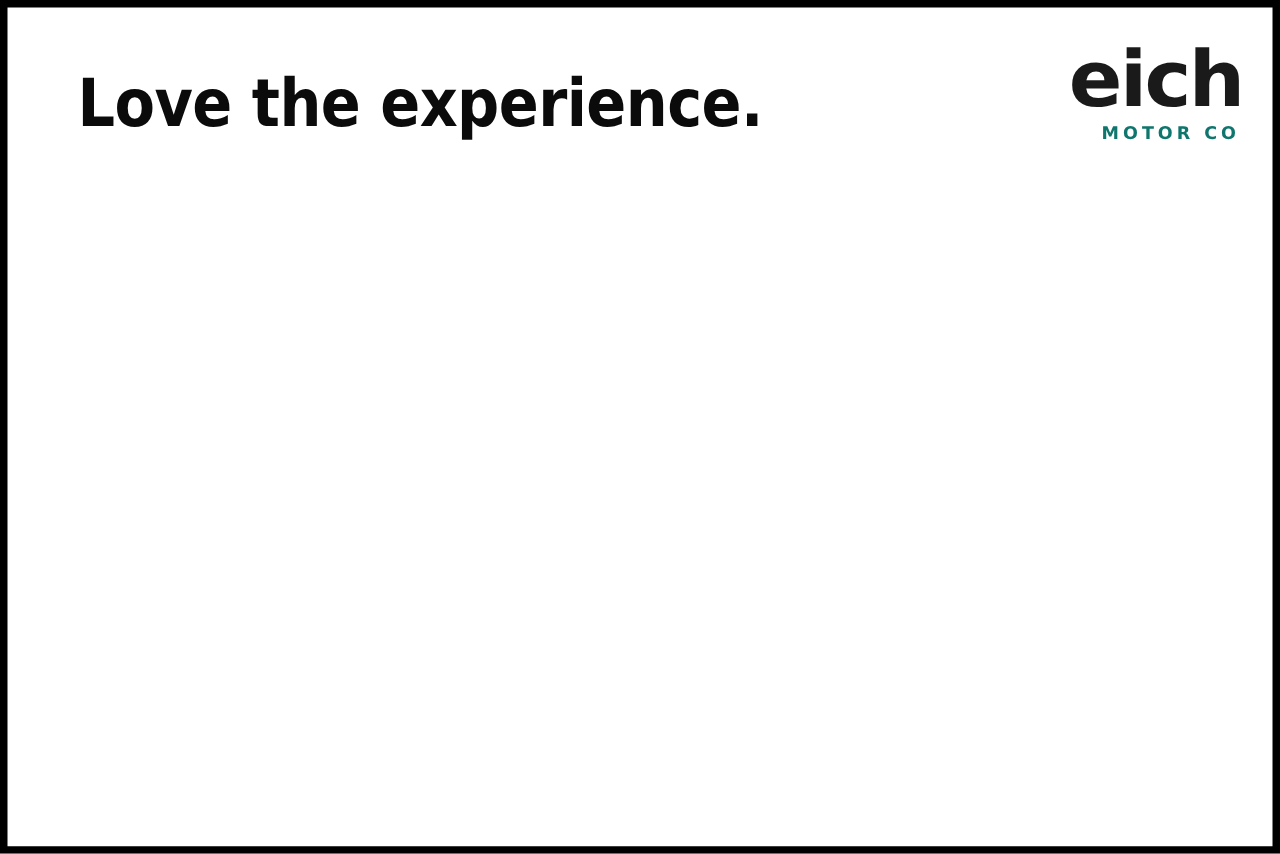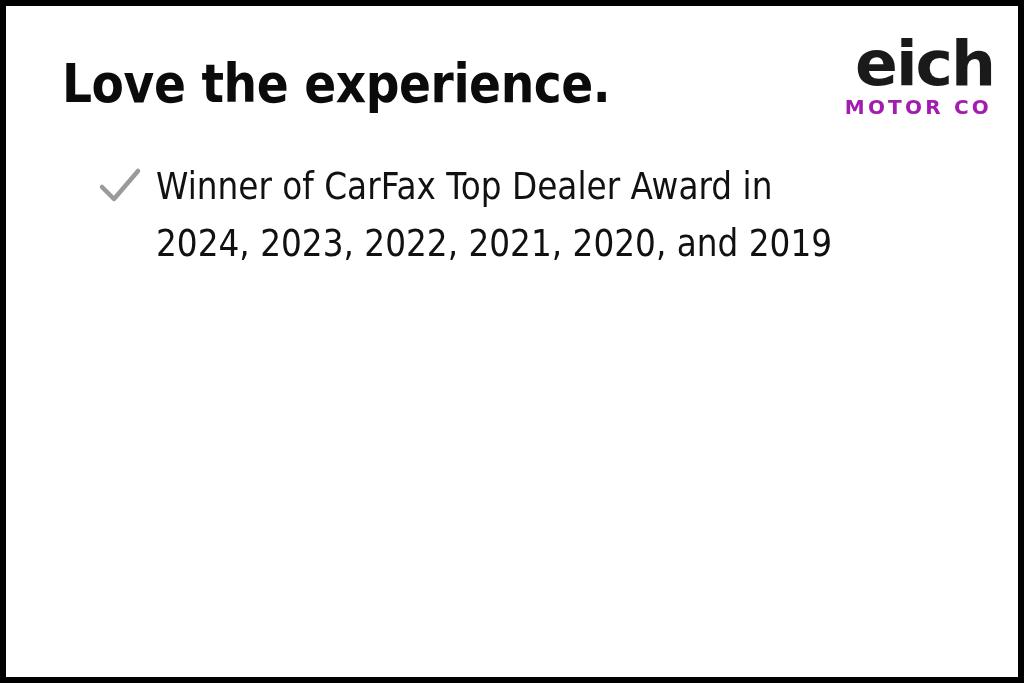--- a/index.html
+++ b/index.html
@@ -65,24 +65,24 @@
     letter-spacing: -2px;
     color: #1a1a1a;
     transform: scaleX(1.02);
     transform-origin: right top;
   }
   #logo-sub {
     display: block;
     margin-top: 2px;
     font-family: "DejaVu Sans", sans-serif;
     font-weight: bold;
-    font-size: 20px;
+    font-size: 14px;
     line-height: 18px;
     letter-spacing: 3.2px;
-    color: #a21caf;
+    color: #0f766e;
     padding-right: 2px;
   }
 
   
   #feature-list {
     position: absolute;
     left: 92px;
     top: 152px;
     right: 30px;
     margin: 0;
@@ -151,25 +151,16 @@
     </div>
   </div>
 
   <ul id="feature-list">
 
 
 
 
 
 
-    <li class="feature-row is-tall">
-      <span class="check-icon">
-        <svg viewBox="0 0 44 40" aria-hidden="true">
-          <path d="M4 21 L16 33 L40 5" fill="none" stroke="currentColor" stroke-width="4.5" stroke-linecap="round" stroke-linejoin="round"></path>
-        </svg>
-      </span>
-      <span class="feature-text">Winner of CarFax Top Dealer Award in</span>
-      <span class="feature-text-second">2024, 2023, 2022, 2021, 2020, and 2019</span>
-    </li>
 
   </ul>
 
 </div>
 
 </body></html>

